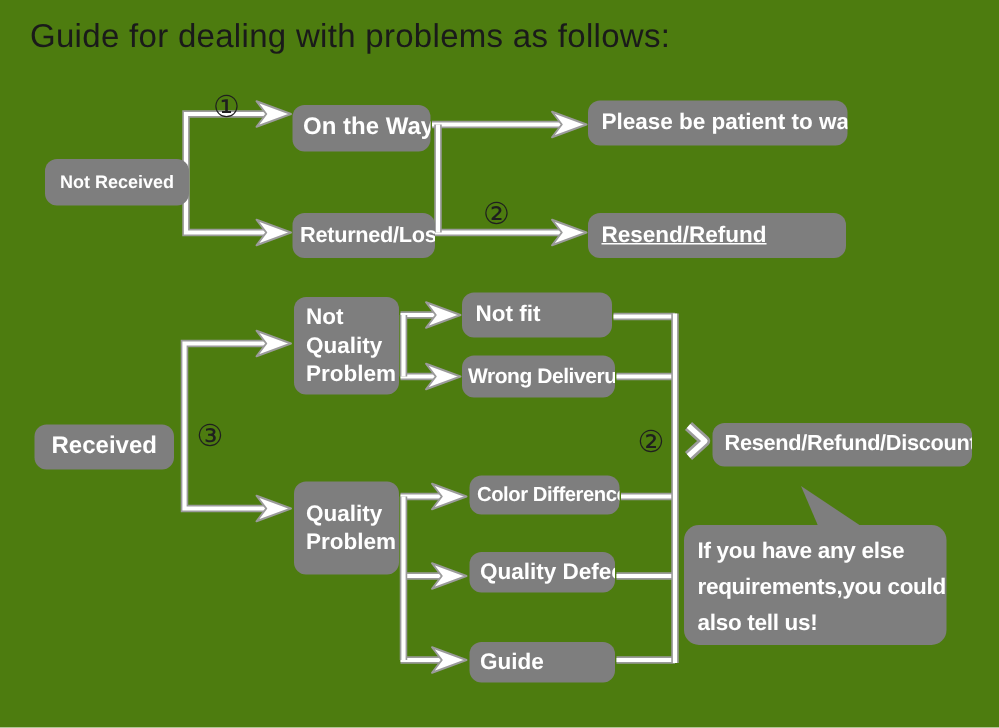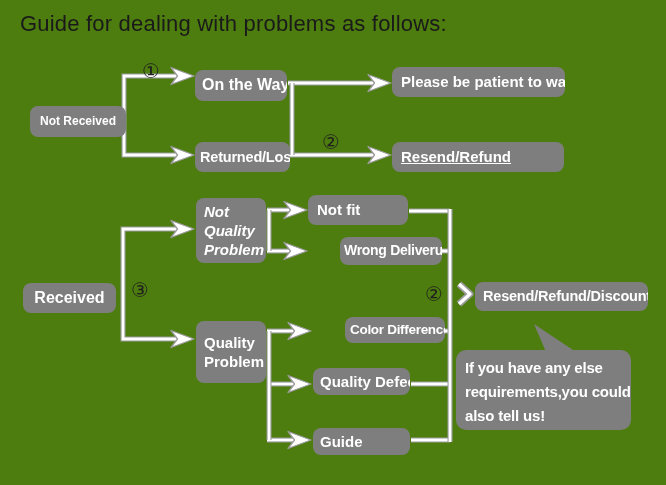--- a/index.html
+++ b/index.html
@@ -11,21 +11,21 @@
     position:absolute;left:20px;top:11px;font-size:22px;letter-spacing:0.2px;
     color:var(--title-text,#1a1a1a);white-space:nowrap;
   }
   .node{
     position:absolute;background:var(--box-bg,#7e7e7e);color:var(--box-text,#fff);
     border-radius:8px;display:flex;align-items:center;box-sizing:border-box;
     font-size:15px;font-weight:bold;line-height:1.28;
   }
   .node.center{justify-content:center;text-align:center;}
   .node.nowrap{white-space:nowrap;overflow:hidden;}
-  .node.tight{font-size:13.5px;letter-spacing:-0.3px;margin-left:32px;}
+  .node.tight{font-size:13.5px;letter-spacing:-0.3px;}
   .node.semi-tight{letter-spacing:-0.2px;font-size:14.5px;}
   svg.layer{position:absolute;left:0;top:0;pointer-events:none;}
   .dl-g{stroke:var(--line,#9b9b9b);stroke-width:5;fill:none;stroke-linejoin:miter;}
   .dl-w{stroke:#fff;stroke-width:2.8;fill:none;stroke-linejoin:miter;}
   .ah{fill:#ffffff;stroke:var(--line,#9b9b9b);stroke-width:1.3;stroke-linejoin:round;}
   .chev-g{stroke:var(--line,#8f8f8f);stroke-width:7;fill:none;stroke-linejoin:round;}
   .chev-w{stroke:#ffffff;stroke-width:3.4;fill:none;stroke-linejoin:round;}
   .tail{fill:var(--box-bg,#7e7e7e);}
   .badge{
     position:absolute;width:22px;height:22px;display:flex;align-items:center;justify-content:center;
@@ -128,21 +128,21 @@
   <div class="badge" style="left:129px;top:279px;">③</div>
   <div class="badge" style="left:423px;top:283px;">②</div>
 
   <div class="node center nowrap" style="left:30px;top:106px;width:96px;height:31px;font-size:12px;">Not Received</div>
   <div class="node nowrap" style="left:195px;top:70px;width:92px;height:31px;padding-left:7px;font-size:16px;">On the Way</div>
   <div class="node nowrap semi-tight" style="left:195px;top:142px;width:95px;height:30px;padding-left:5px;">Returned/Lost</div>
   <div class="node nowrap" style="left:392px;top:67px;width:173px;height:30px;padding-left:9px;">Please be patient to wait</div>
   <div class="node nowrap" style="left:392px;top:142px;width:172px;height:30px;padding-left:9px;text-decoration:underline;">Resend/Refund</div>
 
   <div class="node center nowrap" style="left:23px;top:283px;width:93px;height:30px;font-size:16px;">Received</div>
-  <div class="node" style="left:196px;top:198px;width:70px;height:65px;padding-left:8px;font-style:italic;">Not Quality Problem</div>
+  <div class="node" style="left:196px;top:198px;width:70px;height:65px;padding-left:8px;">Not Quality Problem</div>
   <div class="node nowrap" style="left:308px;top:195px;width:100px;height:30px;padding-left:9px;">Not fit</div>
   <div class="node" style="left:196px;top:321px;width:70px;height:62px;padding-left:8px;">Quality Problem</div>
   <div class="node nowrap tight" style="left:308px;top:237px;width:102px;height:28px;padding-left:4px;font-size:14px;">Wrong Deliveru</div>
   <div class="node nowrap tight" style="left:313px;top:317px;width:100px;height:26px;padding-left:5px;">Color Difference</div>
   <div class="node nowrap" style="left:313px;top:368px;width:97px;height:27px;padding-left:7px;">Quality Defect</div>
   <div class="node nowrap" style="left:313px;top:428px;width:97px;height:27px;padding-left:7px;">Guide</div>
   <div class="node nowrap semi-tight" style="left:475px;top:282px;width:173px;height:29px;padding-left:8px;">Resend/Refund/Discount</div>
 
   <div class="bubble">
     <div>If you have any else</div>

